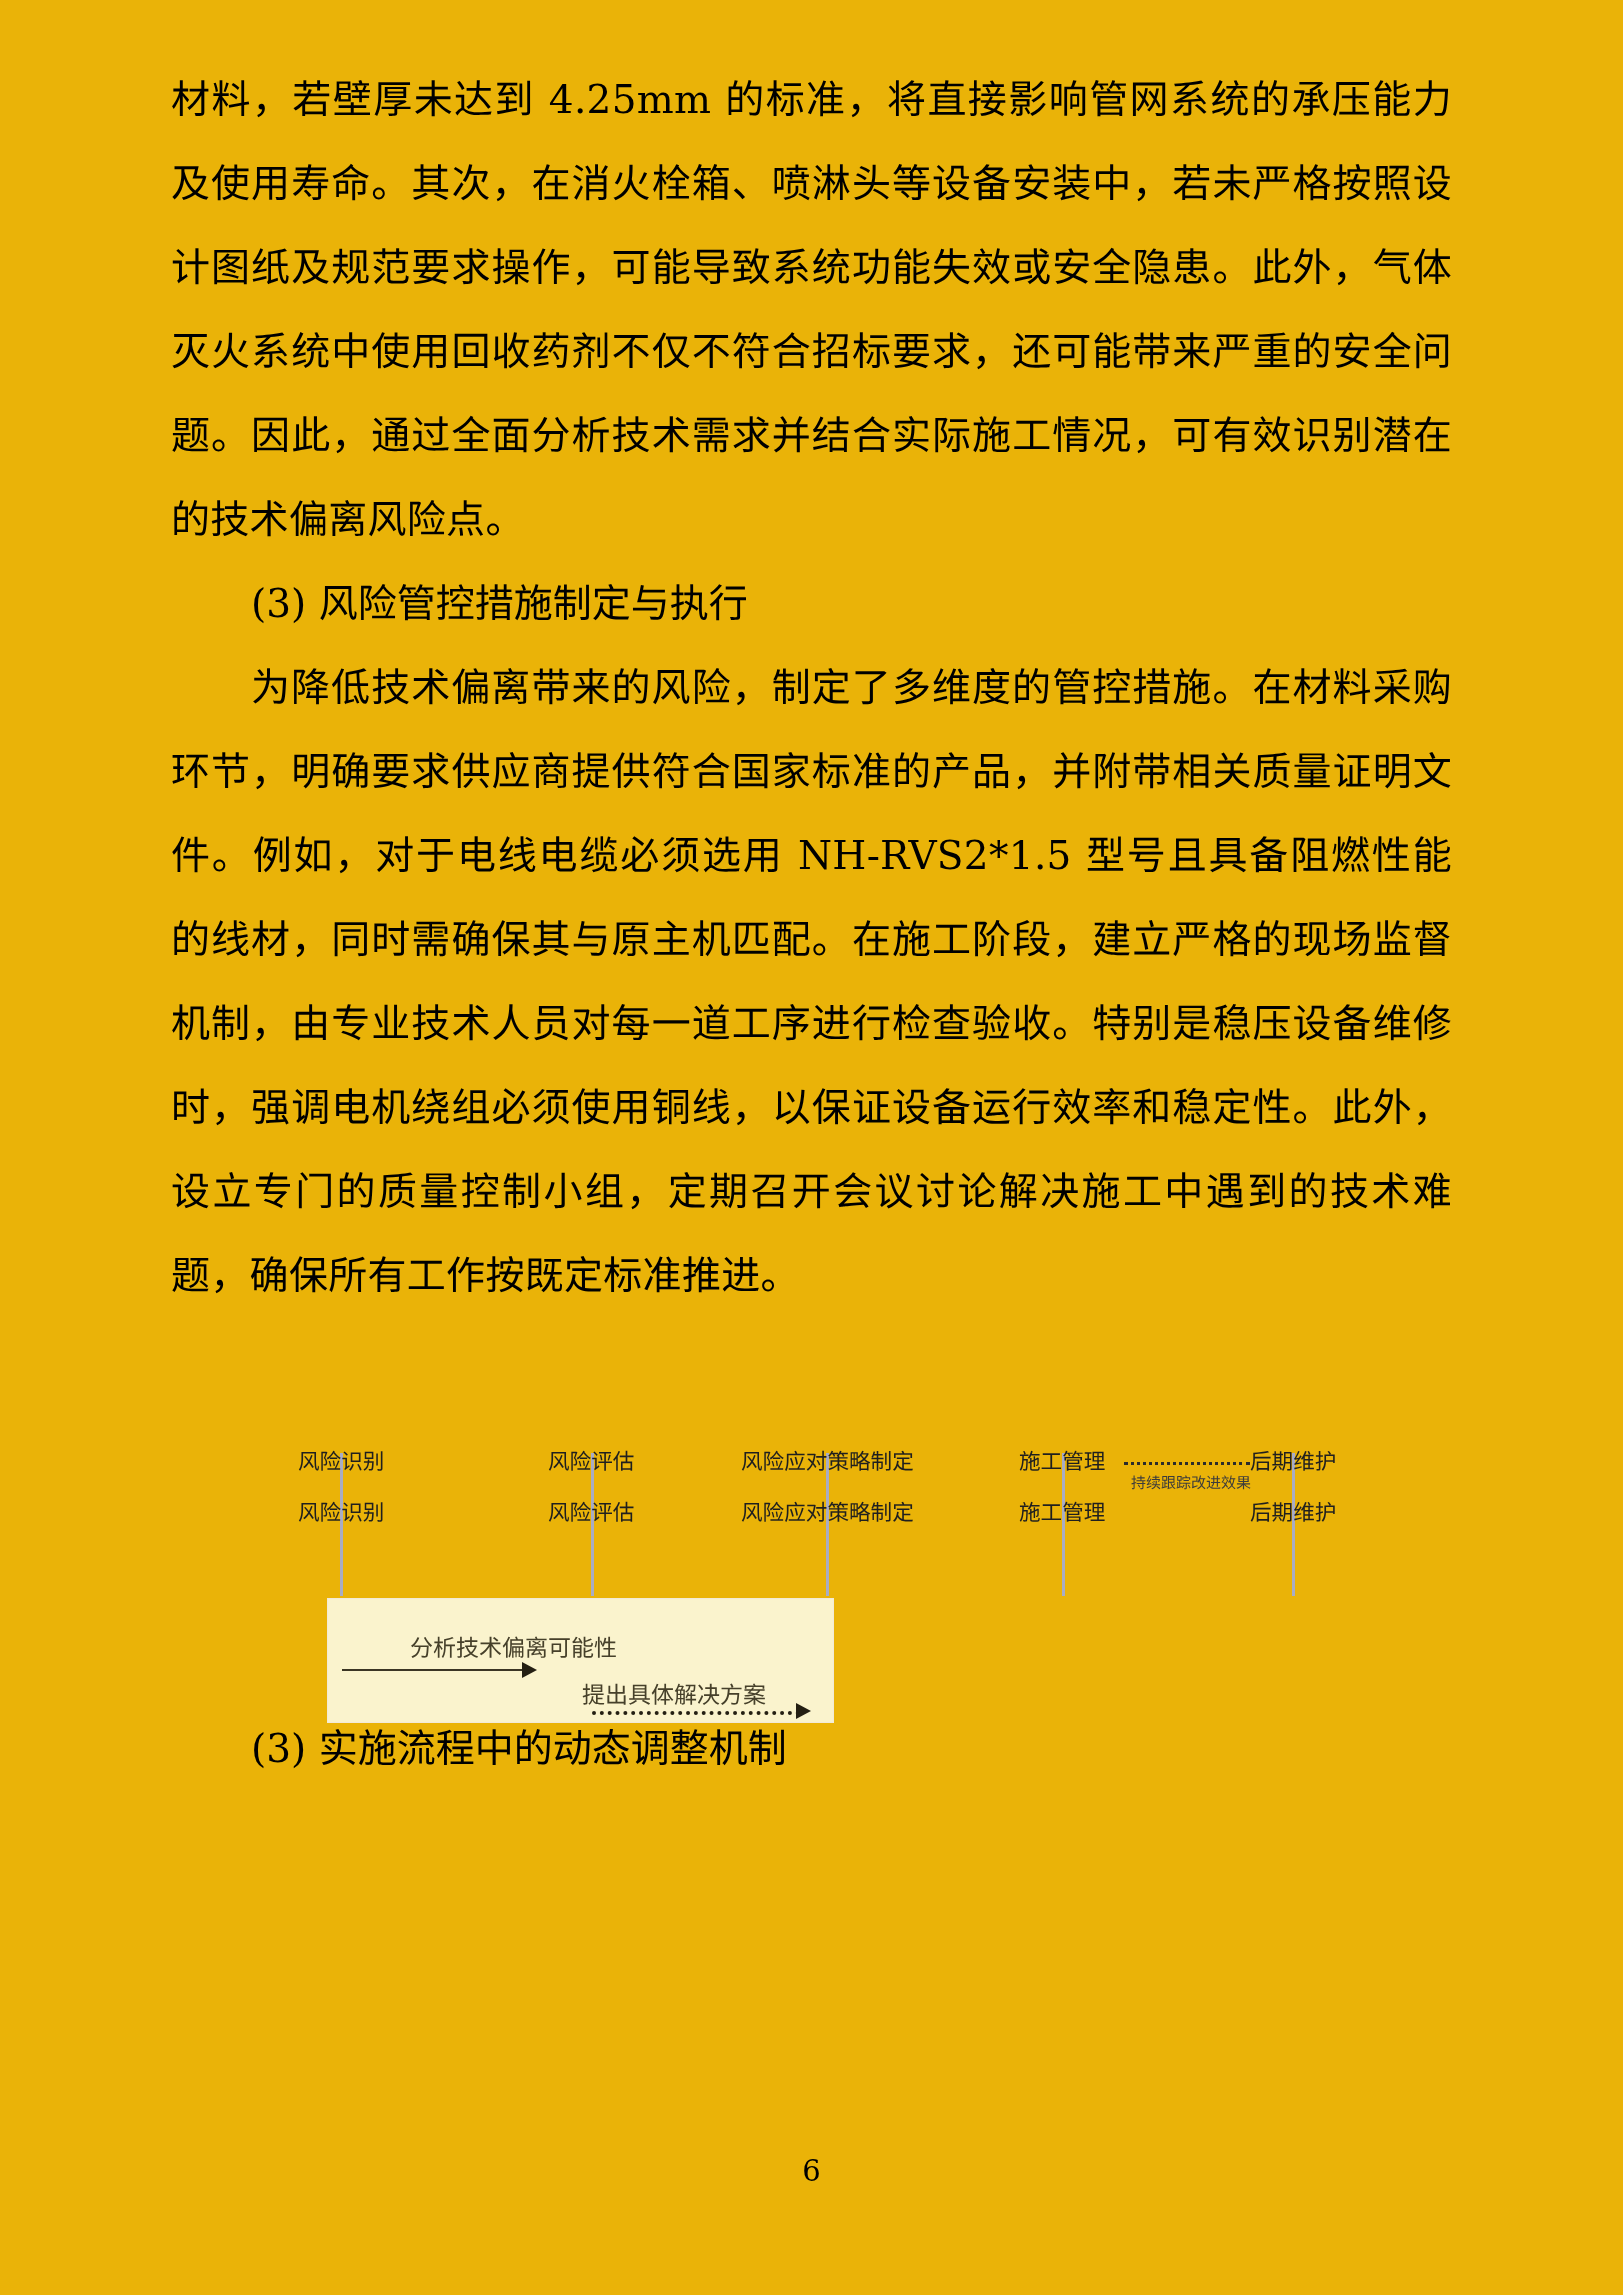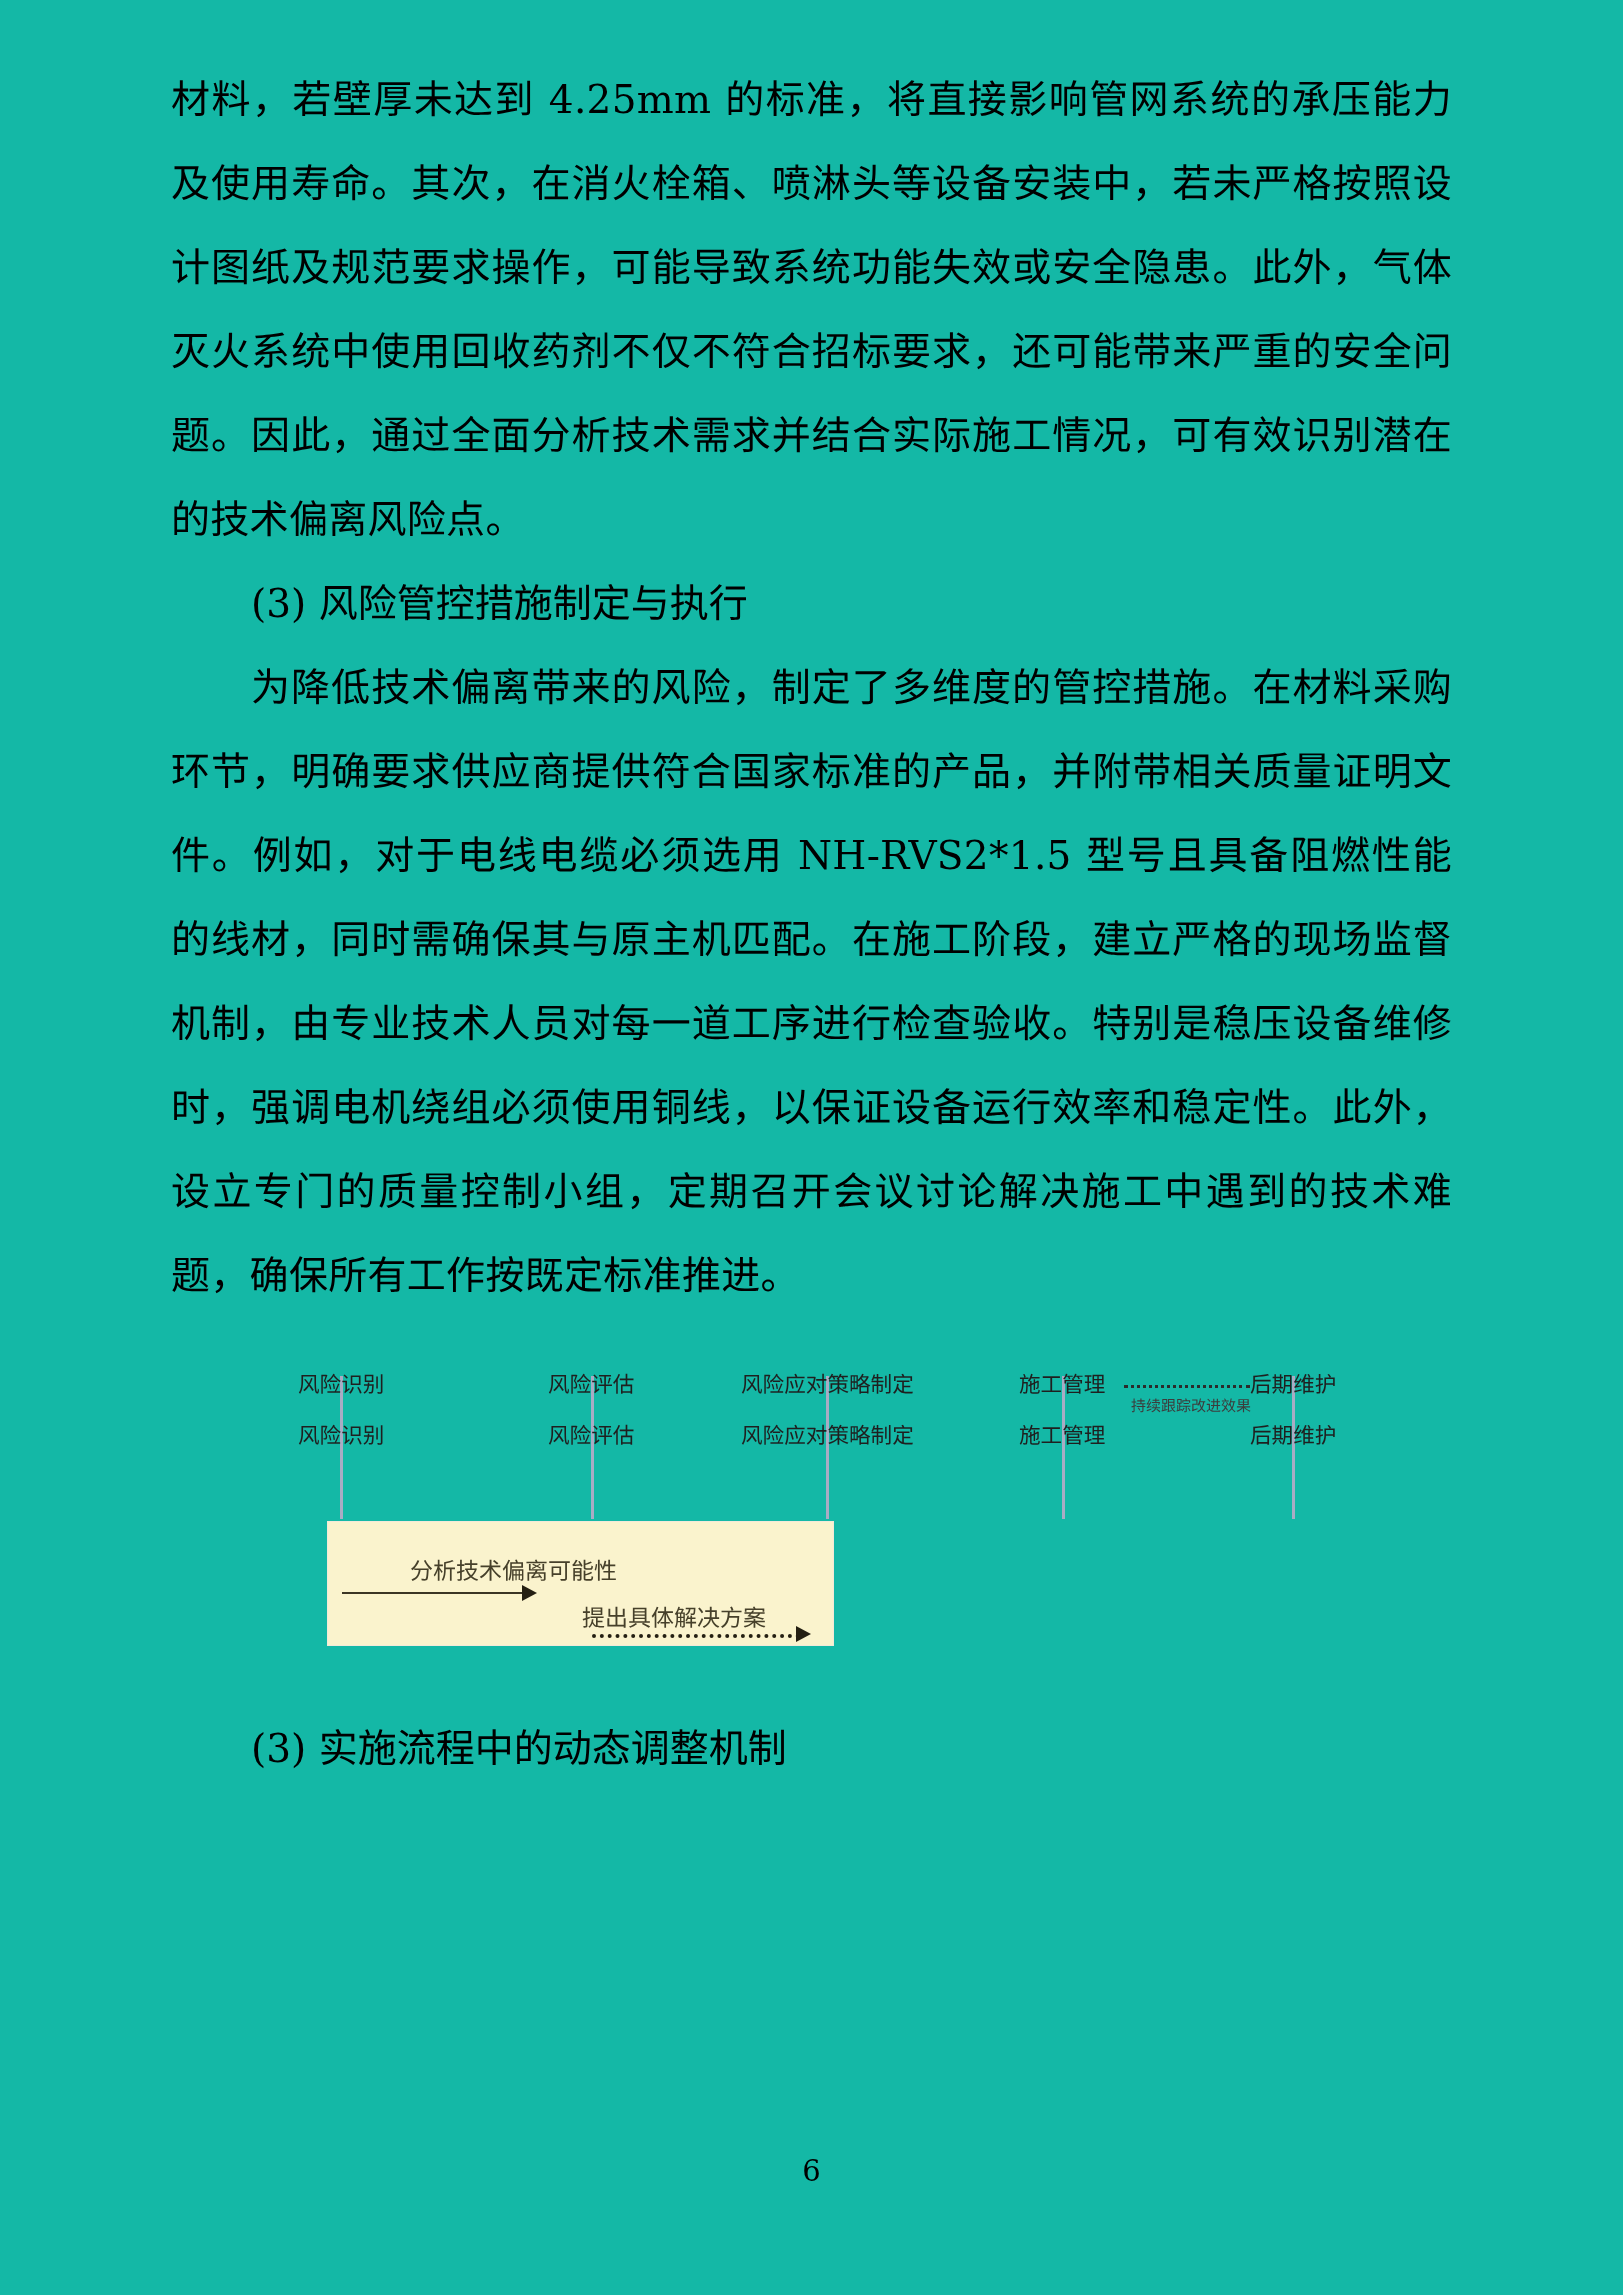--- a/index.html
+++ b/index.html
@@ -13,21 +13,21 @@
     height: 2295px;
     position: relative;
     font-family: "DejaVu Serif", "Liberation Serif", serif;
     color: #000000;
     overflow: hidden;
   }
 
   .page {
     position: absolute;
     inset: 0;
-    background: #14b8a6;
+    background: #eab308;
   }
 
   
   .content {
     position: absolute;
     left: 171px;
     top: 58px;
     width: 1281px;
   }
 
@@ -53,21 +53,21 @@
     text-indent: 80px;
     margin: 0;
     font-weight: 500;
     color: #000000;
   }
 
   
   .figure {
     position: absolute;
     left: 0;
-    top: 1352px;
+    top: 1429px;
     width: 1623px;
     height: 294px;
   }
 
   .lifeline {
     position: absolute;
     width: 2.6px;
     background: #a9acc4;
     top: 23.6px;
     height: 143px;

